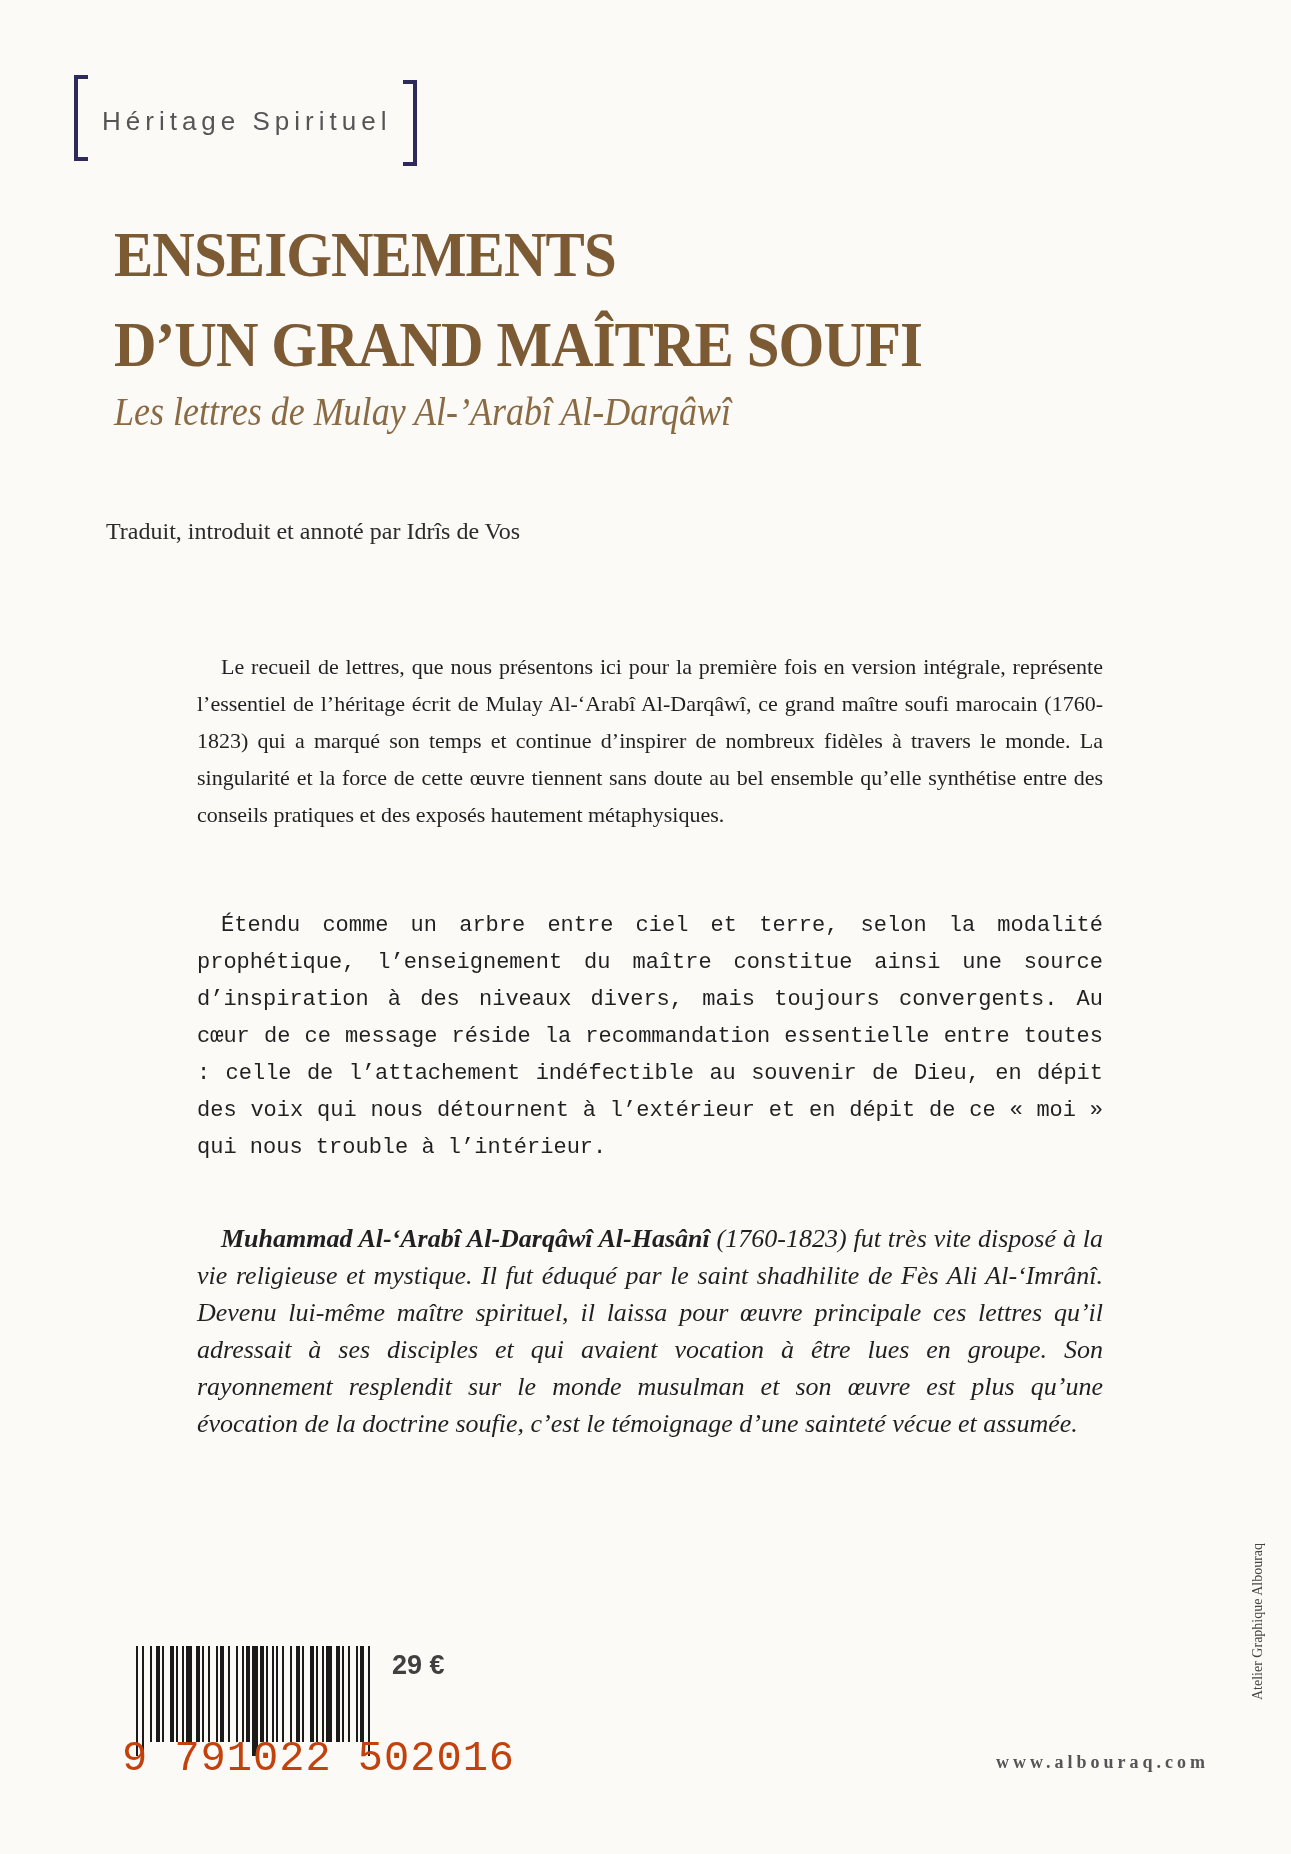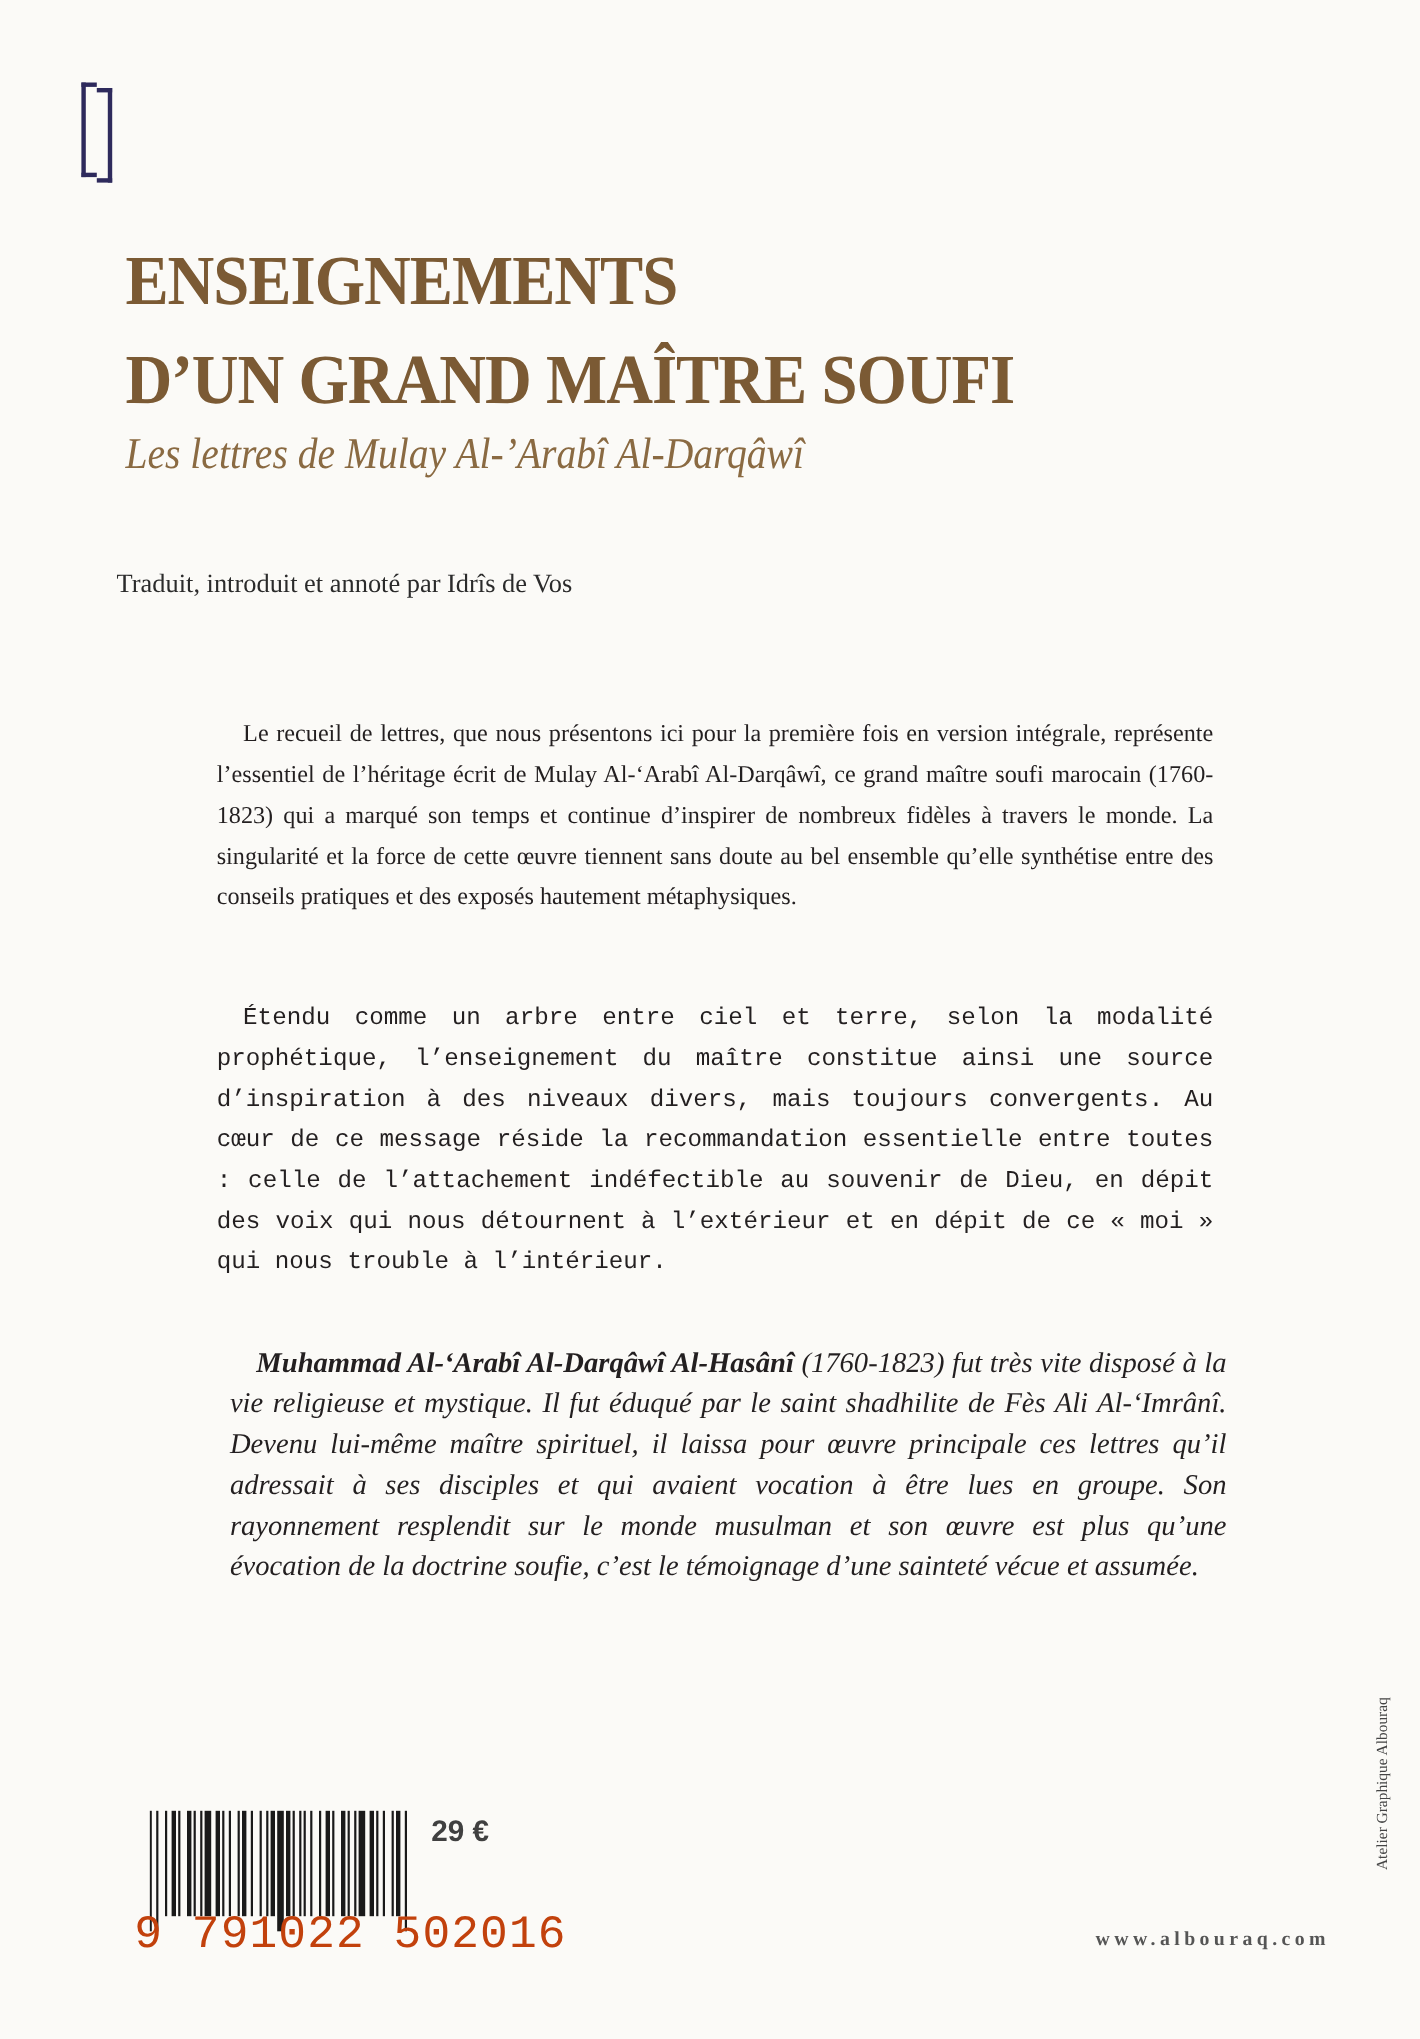--- a/index.html
+++ b/index.html
@@ -42,21 +42,21 @@
     .body {
       position: absolute; left: 197px; width: 906px;
       font-size: 22px; line-height: 37px; text-align: justify;
       color: #231f20;
     }
     .body p { margin: 0; text-indent: 24px; }
     .p1 { top: 648px; }
     .p2 { top: 907px; font-family: Liberation Mono, monospace; }
     .bio {
       position: absolute; left: 197px; top: 1220px; width: 906px;
-      font-size: 26px; line-height: 37px; font-style: italic; text-align: justify; margin-left: 12px;
+      font-size: 26px; line-height: 37px; font-style: italic; text-align: justify;
     }
     .bio p { margin: 0; text-indent: 24px; }
     .bio .name { font-weight: bold; }
     .barcode {
       position: absolute; left: 136px; top: 1646px;
       width: 236px; height: 110px;
     }
     .isbn {
       position: absolute; left: 122px; top: 1735px;
       font-family: Liberation Mono, monospace; font-size: 42px;
@@ -75,20 +75,21 @@
       position: absolute; left: 1250px; top: 1700px;
       font-size: 14px; color: #444; white-space: nowrap;
       transform: rotate(-90deg); transform-origin: left top;
     }
   </style>
 </head>
 <body>
 
 <div class="collection">
   <span class="bracket left"></span>
+  <span class="collection-label">Héritage Spirituel</span>
   <span class="bracket right"></span>
 </div>
 
 <h1 class="title">
   <div>ENSEIGNEMENTS</div>
   <div>D’UN GRAND MAÎTRE SOUFI</div>
 </h1>
 
 <div class="subtitle">Les lettres de Mulay Al-’Arabî Al-Darqâwî</div>
 

